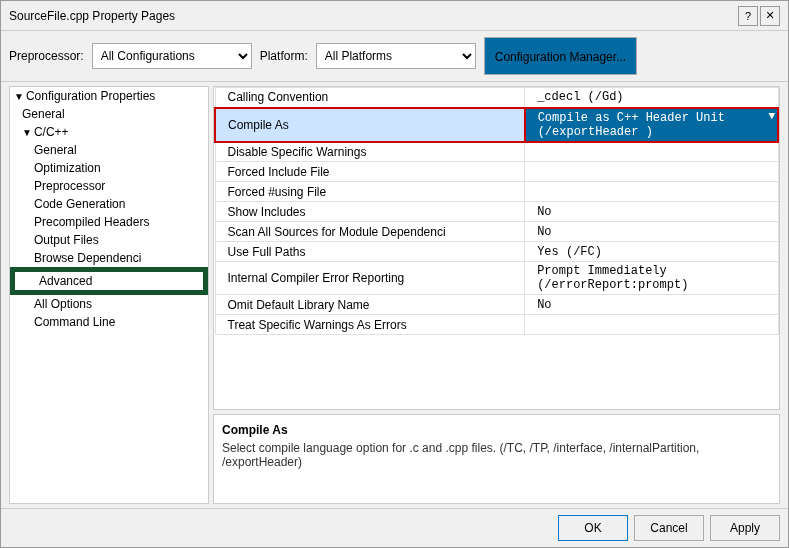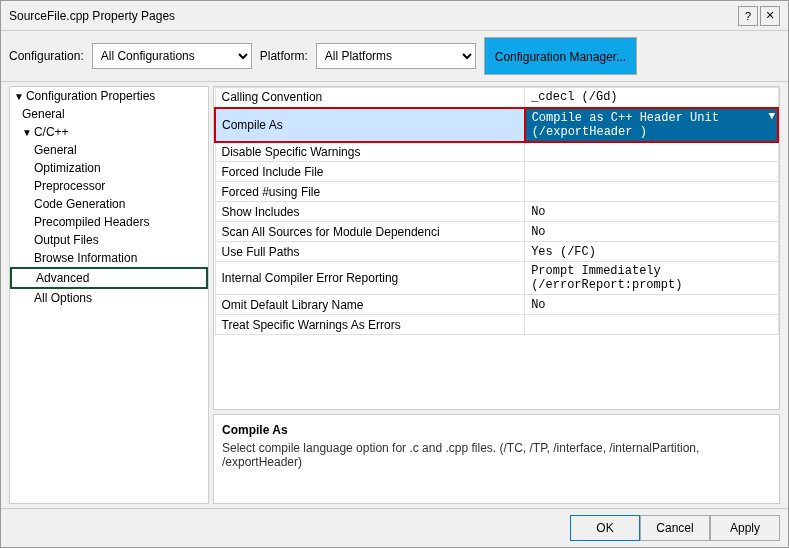--- a/index.html
+++ b/index.html
@@ -73,21 +73,21 @@
       padding: 0 4px;
       min-width: 140px;
     }
     .config-select-wide {
       min-width: 160px;
     }
     .config-btn {
       height: 38px;
       font-size: 12px;
       border: 1px solid #aaa;
-      background: #0ea5e9;
+      background: #0369a1;
       padding: 12px 10px;
       cursor: pointer;
       white-space: nowrap;
     }
     .main-area {
       display: flex;
       flex: 1;
       overflow: hidden;
       padding: 4px 8px 4px 8px;
       gap: 4px;
@@ -102,21 +102,21 @@
     }
     .tree-item {
       padding: 2px 4px;
       cursor: pointer;
       white-space: nowrap;
       color: #000;
       display: flex;
       align-items: center;
     }
     .tree-item.active-border {
-      border: 2px solid #14532d;
+      border: 5px solid #14532d;
       background: white;
       color: #000;
     }
     .tree-indent-1 { padding-left: 12px; }
     .tree-indent-2 { padding-left: 24px; }
     .expand-icon {
       margin-right: 2px;
       font-size: 10px;
     }
     .right-panel {
@@ -130,21 +130,21 @@
       border: 1px solid #ccc;
       background: white;
       overflow-y: auto;
     }
     .props-grid {
       width: 100%;
       border-collapse: collapse;
     }
     .props-grid tr td {
       border: 1px solid #e0e0e0;
-      padding: 2px 6px;
+      padding: 2px 12px;
       font-size: 12px;
       height: 20px;
       vertical-align: middle;
     }
     .props-grid tr td:first-child {
       width: 55%;
       color: #000;
     }
     .props-grid tr td:last-child {
       width: 45%;
@@ -164,20 +164,21 @@
       margin-bottom: 4px;
     }
     .info-desc {
       font-size: 12px;
       color: #333;
     }
     .bottom-bar {
       display: flex;
       justify-content: flex-end;
       padding: 6px 8px;
+      gap: 6px;
       background: #f0f0f0;
       border-top: 1px solid #ccc;
     }
     .bottom-btn {
       height: 26px;
       min-width: 70px;
       font-size: 12px;
       border: 1px solid #aaa;
       background: #f0f0f0;
       padding: 0 12px;
@@ -194,21 +195,21 @@
 
   <div class="title-bar">
     <span class="title-bar-text">SourceFile.cpp Property Pages</span>
     <div class="title-bar-buttons">
       <div class="title-btn">?</div>
       <div class="title-btn">✕</div>
     </div>
   </div>
 
   <div class="config-row">
-    <span class="config-label">Configuration:</span>
+    <span class="config-label">Preprocessor:</span>
     <select class="config-select config-select-wide">
       <option>All Configurations</option>
     </select>
     <span class="config-label">Platform:</span>
     <select class="config-select config-select-wide">
       <option>All Platforms</option>
     </select>
     <button class="config-btn">Configuration Manager...</button>
   </div>
 
@@ -238,27 +239,30 @@
       <div class="tree-item tree-indent-2">
         <span>Code Generation</span>
       </div>
       <div class="tree-item tree-indent-2">
         <span>Precompiled Headers</span>
       </div>
       <div class="tree-item tree-indent-2">
         <span>Output Files</span>
       </div>
       <div class="tree-item tree-indent-2">
-        <span>Browse Information</span>
+        <span>Browse Dependenci</span>
       </div>
       <div class="tree-item tree-indent-2 active-border">
         <span>Advanced</span>
       </div>
       <div class="tree-item tree-indent-2">
         <span>All Options</span>
+      </div>
+      <div class="tree-item tree-indent-2">
+        <span>Command Line</span>
       </div>
     </div>
 
     <div class="right-panel">
 
       <div class="props-table">
         <table class="props-grid">
           <tbody>
             <tr>
               <td>Calling Convention</td>

